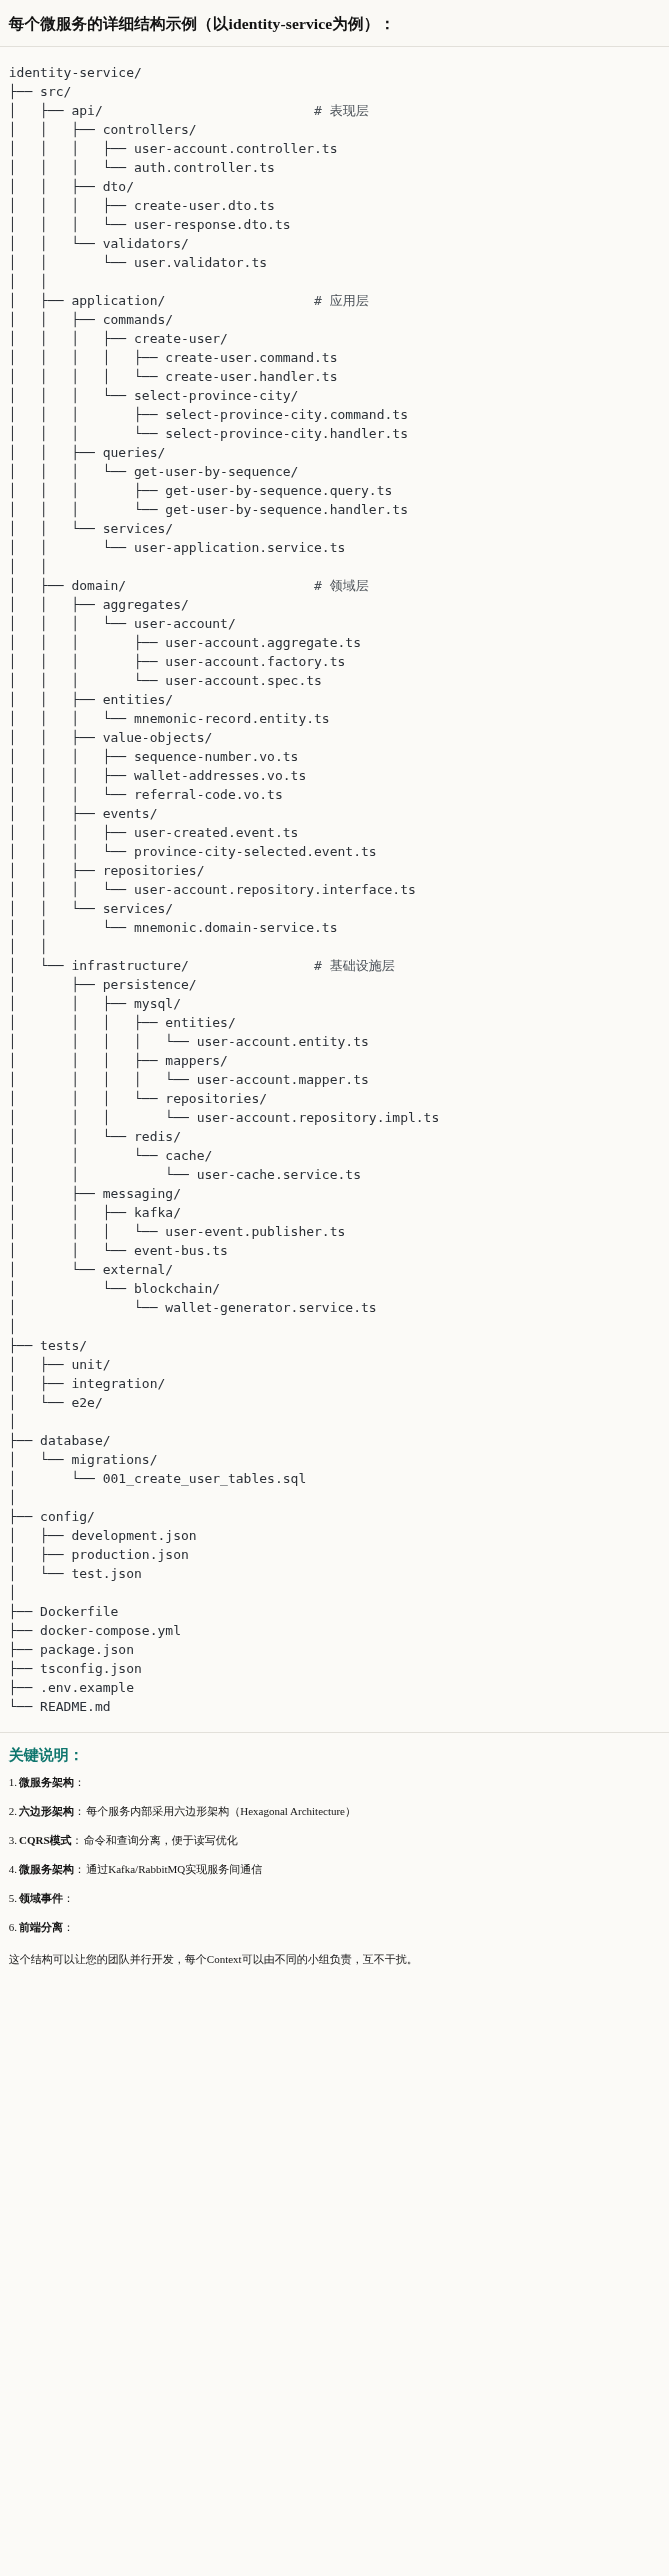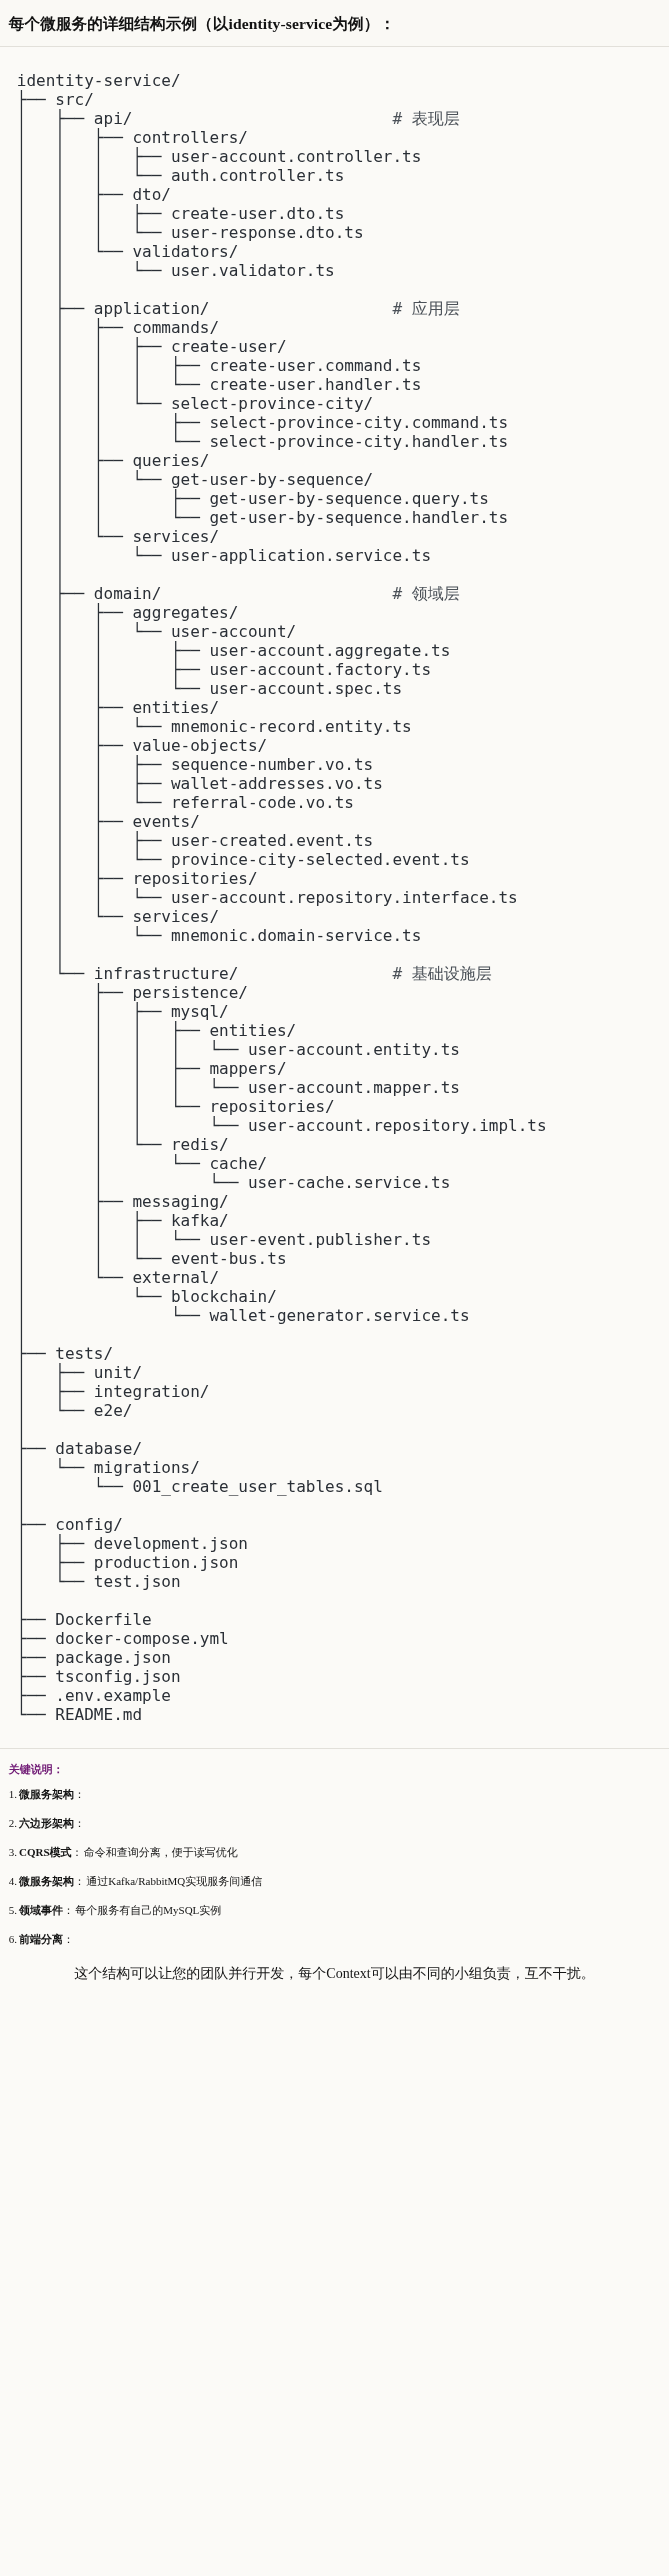--- a/index.html
+++ b/index.html
@@ -35,23 +35,23 @@
     letter-spacing: 0.1px;
   }
 
   
   .tree-block {
     padding: 16.3px 8.8px 16.3px 8.8px;
     background: #fbfaf7;
     border-bottom: 0.6px solid #e2e0da;
   }
   .tree-pre {
-    margin: 8px;
+    margin: 0;
     font-family: "DejaVu Sans Mono", "Liberation Mono", monospace;
-    font-size: 16px;
+    font-size: 13px;
     line-height: 19px;
     color: #2a2f36;
     white-space: pre;
     letter-spacing: 0px;
   }
   .tree-line {
     white-space: pre;
     display: block;
     height: 19px;
   }
@@ -61,22 +61,22 @@
   }
 
   
   .notes-block {
     padding: 12.5px 8.8px 16.3px 8.8px;
     background: #fbfaf7;
   }
   .notes-heading {
     font-family: Liberation Serif, serif;
     font-weight: bold;
-    font-size: 11px;
-    color: #701a75;
+    font-size: 15px;
+    color: #0f766e;
     margin: 0 0 8.8px 0;
   }
   .notes-list {
     margin: 0;
     padding: 0;
     list-style: none;
   }
   .note-item {
     font-family: "Liberation Serif", serif;
     font-size: 11px;
@@ -97,25 +97,24 @@
   }
   .note-sep {
     flex: 0 0 auto;
     margin-right: 1.3px;
   }
   .note-desc {
     flex: 1 1 auto;
   }
   .closing-note {
     font-family: "Liberation Serif", serif;
-    font-size: 14px;
+    font-size: 11px;
     line-height: 1.5;
     color: #151515;
     margin-top: 16.3px;
-    text-align: center;
   }
 </style>
 </head>
 <body>
 
 <div class="page">
 
   <div class="doc-header">
     <div class="doc-title">每个微服务的详细结构示例（以identity-service为例）：</div>
   </div>
@@ -129,38 +128,38 @@
     <ol class="notes-list">
         <li class="note-item">
           <span class="note-num">1.</span>
           <span class="note-term">微服务架构</span>
           <span class="note-sep">：</span>
         </li>
         <li class="note-item">
           <span class="note-num">2.</span>
           <span class="note-term">六边形架构</span>
           <span class="note-sep">：</span>
+          <span class="note-desc">每个服务内部采用六边形架构（Hexagonal Architecture）</span>
         </li>
         <li class="note-item">
           <span class="note-num">3.</span>
           <span class="note-term">CQRS模式</span>
           <span class="note-sep">：</span>
           <span class="note-desc">命令和查询分离，便于读写优化</span>
         </li>
         <li class="note-item">
           <span class="note-num">4.</span>
           <span class="note-term">微服务架构</span>
           <span class="note-sep">：</span>
           <span class="note-desc">通过Kafka/RabbitMQ实现服务间通信</span>
         </li>
         <li class="note-item">
           <span class="note-num">5.</span>
           <span class="note-term">领域事件</span>
           <span class="note-sep">：</span>
-          <span class="note-desc">每个服务有自己的MySQL实例</span>
         </li>
         <li class="note-item">
           <span class="note-num">6.</span>
           <span class="note-term">前端分离</span>
           <span class="note-sep">：</span>
         </li>
       </ol>
     <div class="closing-note">这个结构可以让您的团队并行开发，每个Context可以由不同的小组负责，互不干扰。</div>
   </div>
 

